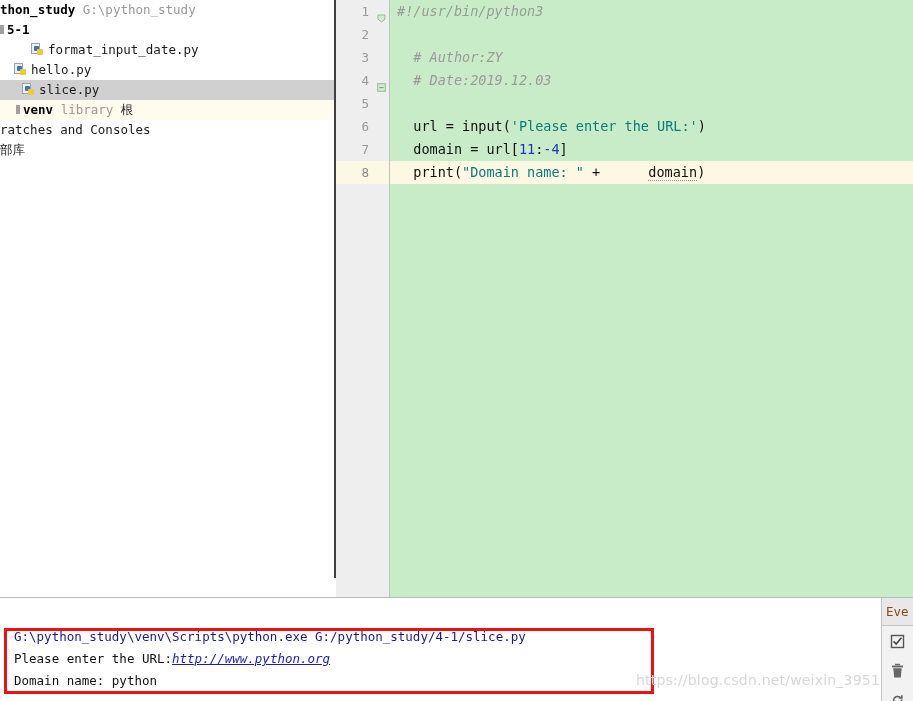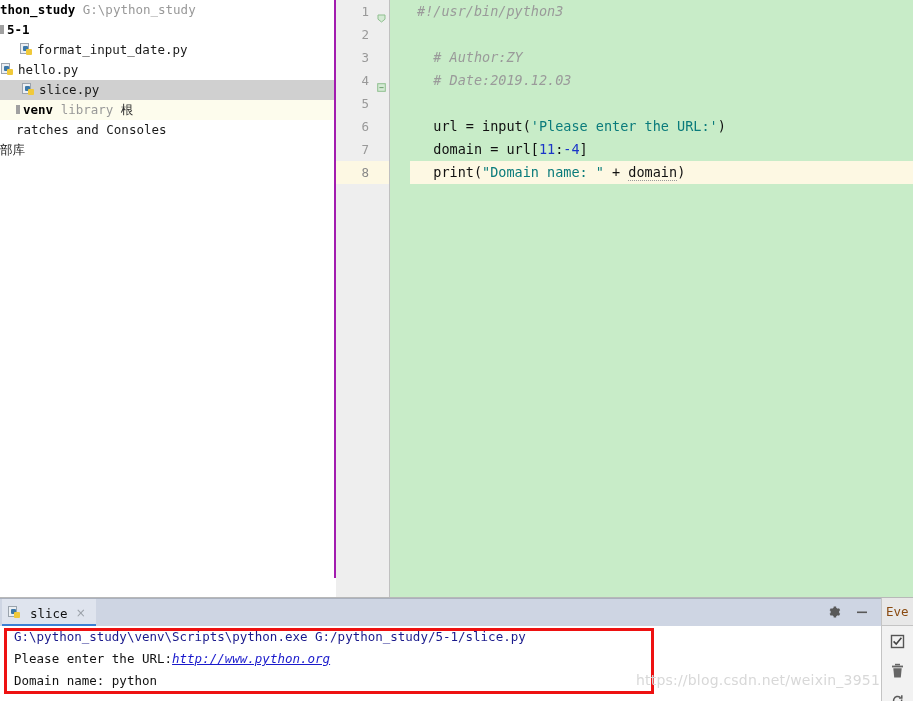--- a/index.html
+++ b/index.html
@@ -6,21 +6,21 @@
   html, body {
     margin: 0; padding: 0;
     width: 913px; height: 701px;
     overflow: hidden;
     background: #ffffff;
     font-family: "DejaVu Sans Mono", monospace;
   }
   #app {
     position: relative;
     width: 913px; height: 578px;
-    background: #a21caf;
+    background: #404040;
   }
 
   
   #sidebar {
     position: absolute;
     left: 0; top: 0;
     width: 334px; height: 597px;
     background: #ffffff;
     overflow: hidden;
   }
@@ -105,35 +105,34 @@
   .fold {
     position: absolute;
     right: 3px; top: 7px;
     width: 9px; height: 9px;
   }
   #codearea {
     position: absolute;
     left: 54px; top: 0;
     right: 0; height: 597px;
     background: #c8ecc8;
-    padding-left: 20px;
   }
   .code-line {
     height: 23px; line-height: 23px;
     padding-left: 7px;
     white-space: pre;
     font-family: "DejaVu Sans Mono", monospace;
     font-size: 13.5px;
     color: #111111;
   }
   .code-line.cur { background: #fdf8e3; }
   .c-com { color: #9a9a9a; font-style: italic; }
   .c-str { color: #0a7b7b; }
   .c-num { color: #1a35c8; margin-top: 40px; }
-  .typo { border-bottom: 1px dotted #999; }
+  .typo { border-bottom: 1px dotted #999; margin-left: 40px; }
 
   
   #runpanel {
     position: absolute;
     left: 0; top: 598px;
     width: 913px; height: 103px;
     background: #ffffff;
   }
   #runtabbar {
     position: absolute;
@@ -243,25 +242,25 @@
 </style>
 </head>
 <body>
 
 <div id="app">
 
   <div id="sidebar">
     <div id="tree-container">
         <div class="tree-row" style="padding-left: 0px;"><span class="tree-name">thon_study</span><span class="tree-dim">  G:\python_study</span></div>
         <div class="tree-row" style="padding-left: 0px;"><span class="handle"></span><span class="tree-name">5-1</span></div>
-        <div class="tree-row" style="padding-left: 20px;"><span class="py-icon"><span class="pg"></span><span class="pb"></span><span class="pyy"></span></span><span class="">format_input_date.py</span></div>
-        <div class="tree-row" style="padding-left: 1px;"><span class="py-icon"><span class="pg"></span><span class="pb"></span><span class="pyy"></span></span><span class="">hello.py</span></div>
+        <div class="tree-row" style="padding-left: 31px;"><span class="py-icon"><span class="pg"></span><span class="pb"></span><span class="pyy"></span></span><span class="">format_input_date.py</span></div>
+        <div class="tree-row" style="padding-left: 14px;"><span class="py-icon"><span class="pg"></span><span class="pb"></span><span class="pyy"></span></span><span class="">hello.py</span></div>
         <div class="tree-row selected" style="padding-left: 22px;"><span class="py-icon"><span class="pg"></span><span class="pb"></span><span class="pyy"></span></span><span class="">slice.py</span></div>
         <div class="tree-row venvrow" style="padding-left: 16px;"><span class="handle"></span><span class="tree-name">venv</span><span class="tree-dim">  library</span><span class="tree-cn"> 根</span></div>
-        <div class="tree-row" style="padding-left: 16px;"><span class="">ratches and Consoles</span></div>
+        <div class="tree-row" style="padding-left: 0px;"><span class="">ratches and Consoles</span></div>
         <div class="tree-row" style="padding-left: 0px;"><span class="">部库</span></div>
       </div>
   </div>
 
   <div id="editor">
     <div id="gutter">
         <div class="gut-line"><span>1</span><span class="fold"><svg width="9" height="9" viewBox="0 0 9 9">
               <path d="M1 1h7v4.2L4.5 8 1 5.2z" fill="#d4ead4" stroke="#8fbf8f" stroke-width="1"></path>
             </svg></span></div>
         <div class="gut-line"><span>2</span></div>
@@ -285,48 +284,24 @@
         <div class="code-line"><span>  url = input(</span><span class="c-str">'Please enter the URL:'</span><span>)</span></div>
         <div class="code-line"><span>  domain = url[</span><span class="c-num">11</span><span>:</span><span class="c-num">-4</span><span>]</span></div>
         <div class="code-line cur"><span>  print(</span><span class="c-str">"Domain name: "</span><span> + </span><span class="typo">domain</span><span>)</span></div>
       </div>
   </div>
 
   <div class="sep-h"></div>
 
   <div id="runpanel">
 
-    <div id="runtabbar">
-      <div id="runtab">
-        <span class="py-icon">
-          <span class="pg"></span>
-            <span class="pb"></span>
-            <span class="pyy"></span>
-        </span>
-        <span class="label">slice</span>
-        <span class="closex">×</span>
-      </div>
-      <div class="tb-icons">
-        <span>
-          <svg width="14" height="14" viewBox="0 0 14 14">
-            <path d="M7 4.6a2.4 2.4 0 100 4.8 2.4 2.4 0 000-4.8zm0 3.6a1.2 1.2 0 110-2.4 1.2 1.2 0 010 2.4z" fill="#595959"></path>
-            <path d="M12.2 7c0-.3 0-.6-.1-.9l1.1-.8-1.2-2.1-1.3.5c-.4-.4-.9-.6-1.4-.8L9.1 1.5H6.7l-.2 1.4c-.5.2-1 .5-1.4.8l-1.3-.5-1.2 2.1 1.1.8c0 .3-.1.6-.1.9s0 .6.1.9l-1.1.8 1.2 2.1 1.3-.5c.4.4.9.6 1.4.8l.2 1.4h2.4l.2-1.4c.5-.2 1-.5 1.4-.8l1.3.5 1.2-2.1-1.1-.8c.1-.3.1-.6.1-.9z" fill="#595959"></path>
-          </svg>
-        </span>
-        <span>
-          <svg width="14" height="14" viewBox="0 0 14 14">
-            <rect x="2" y="6.5" width="10" height="1.6" fill="#595959"></rect>
-          </svg>
-        </span>
-      </div>
-    </div>
 
     <div id="console">
       <div id="console-lines">
-          <div class="out-line"><span>G:\python_study\venv\Scripts\python.exe G:/python_study/5-1/slice.py</span></div>
+          <div class="out-line"><span>G:\python_study\venv\Scripts\python.exe G:/python_study/4-1/slice.py</span></div>
           <div class="out-line"><span style="color: rgb(17, 17, 17);">Please enter the URL:</span><span class="out-url">http://www.python.org</span></div>
           <div class="out-line black"><span>Domain name: python</span></div>
         </div>
     </div>
 
     <div id="redbox" style="border-color: rgb(238, 17, 17);"></div>
   </div>
 
   <div id="watermark">https://blog.csdn.net/weixin_39510813</div>
 

